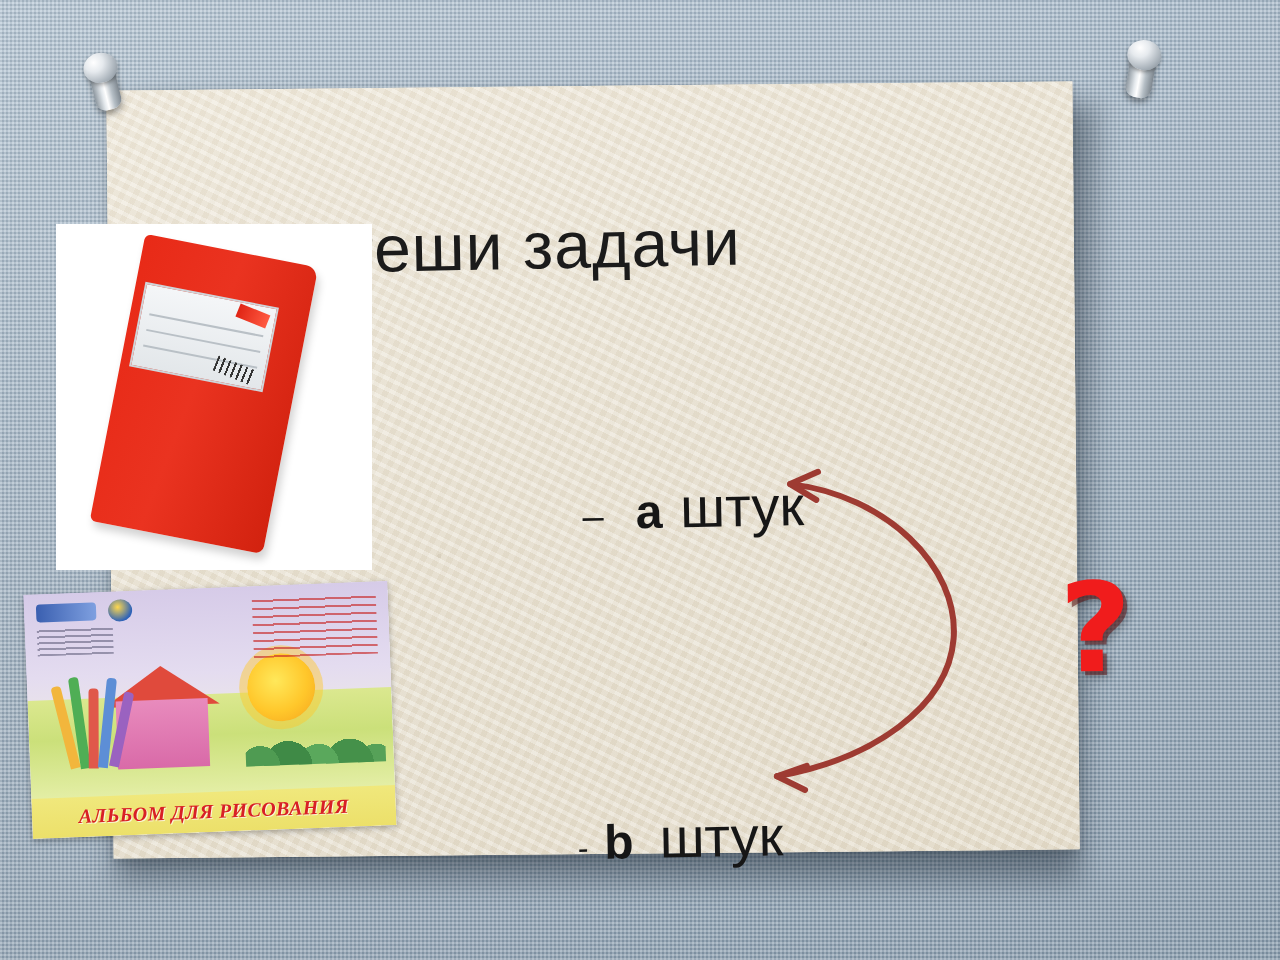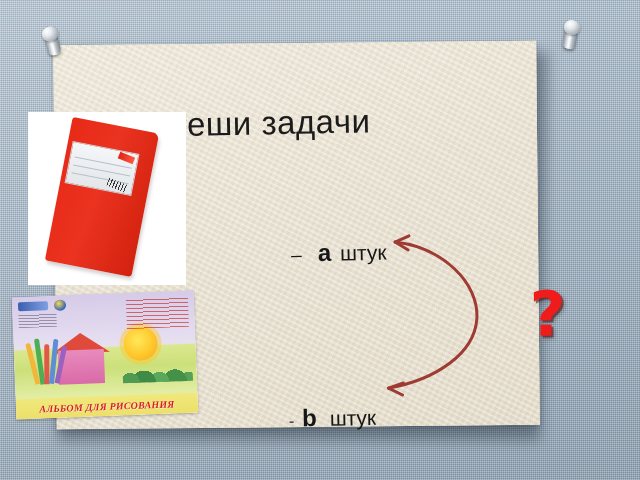--- a/index.html
+++ b/index.html
@@ -90,21 +90,21 @@
 
   
   .qty-line {
     position: absolute;
     white-space: nowrap;
     color: #161616;
     transform: rotate(-0.55deg);
   }
   .qty-line .dash { font-size: 19px; }
   .qty-line .letter { font-size: 24px; font-weight: bold; }
-  .qty-line .unit { font-size: 21px; margin-top: 25px; }
+  .qty-line .unit { font-size: 28px; margin-top: 25px; }
   #qty-a { left: 236px; top: 196px; }
   #qty-a .dash { margin-right: 16px; }
   #qty-a .letter { margin-right: 9px; }
   #qty-b { left: 232px; top: 361px; }
   #qty-b .dash { margin-right: 8px; font-size: 16px; }
   #qty-b .letter { margin-right: 13px; }
 
   
   #hidden-letter {
     position: absolute;

